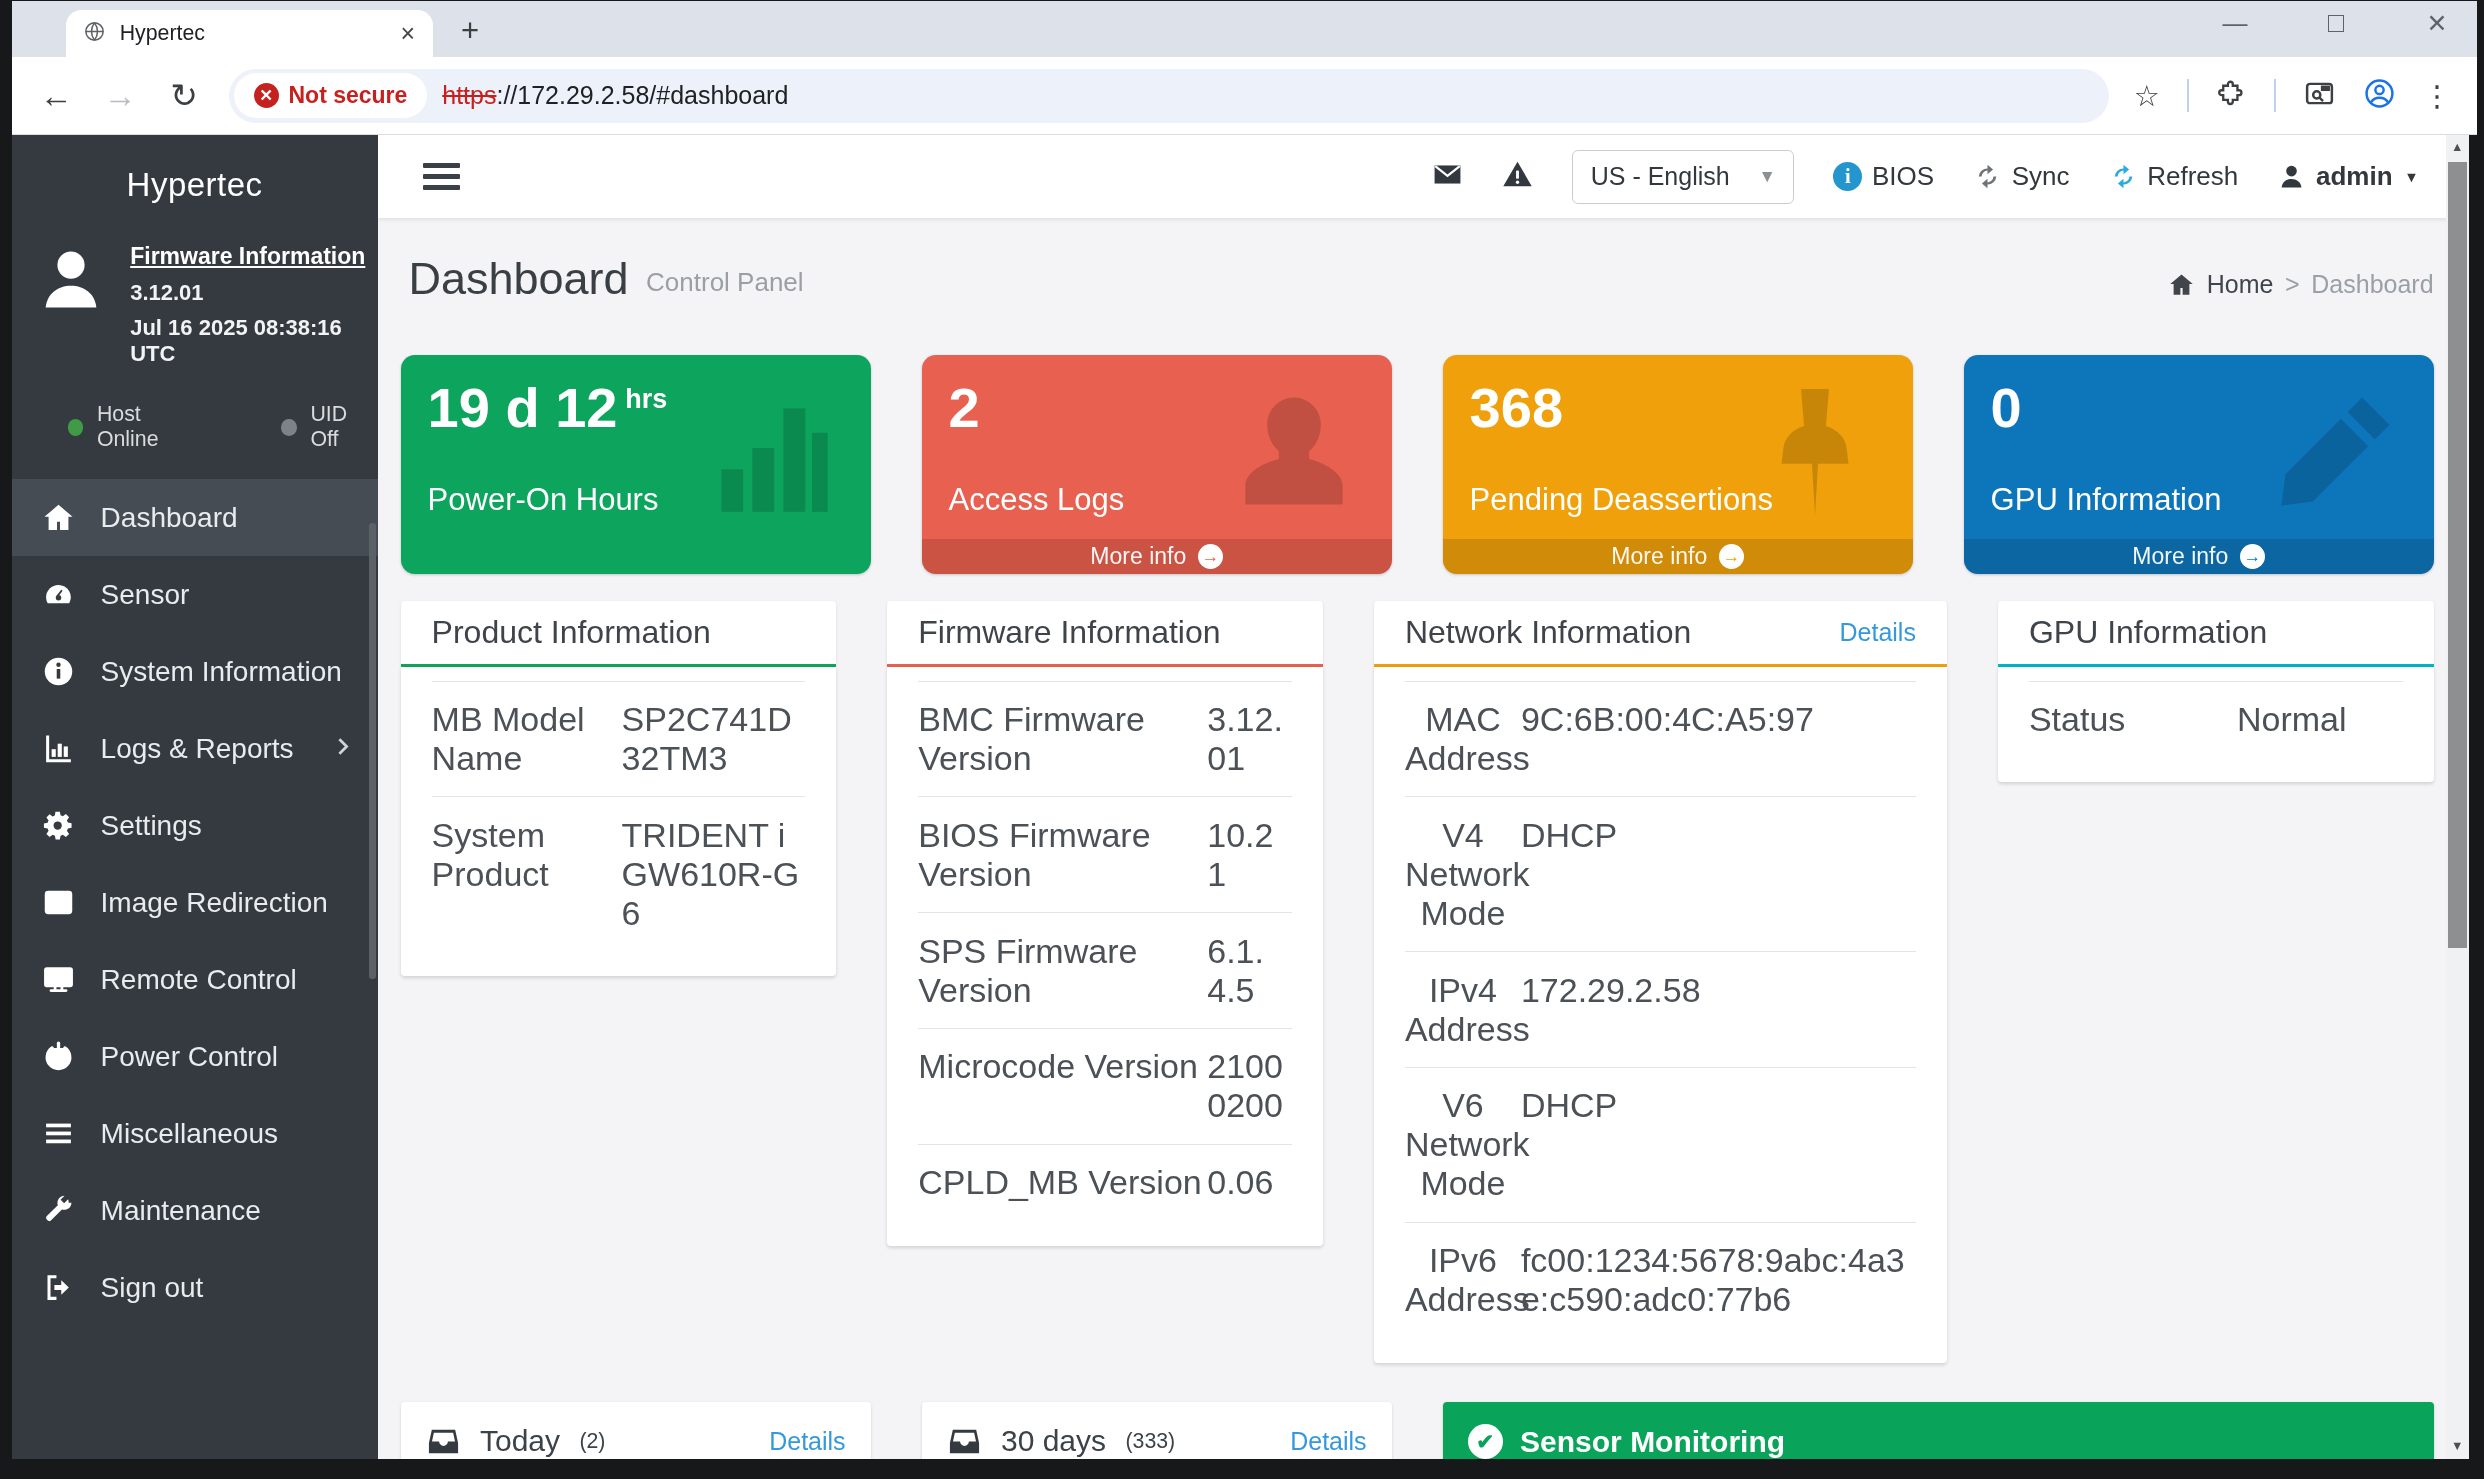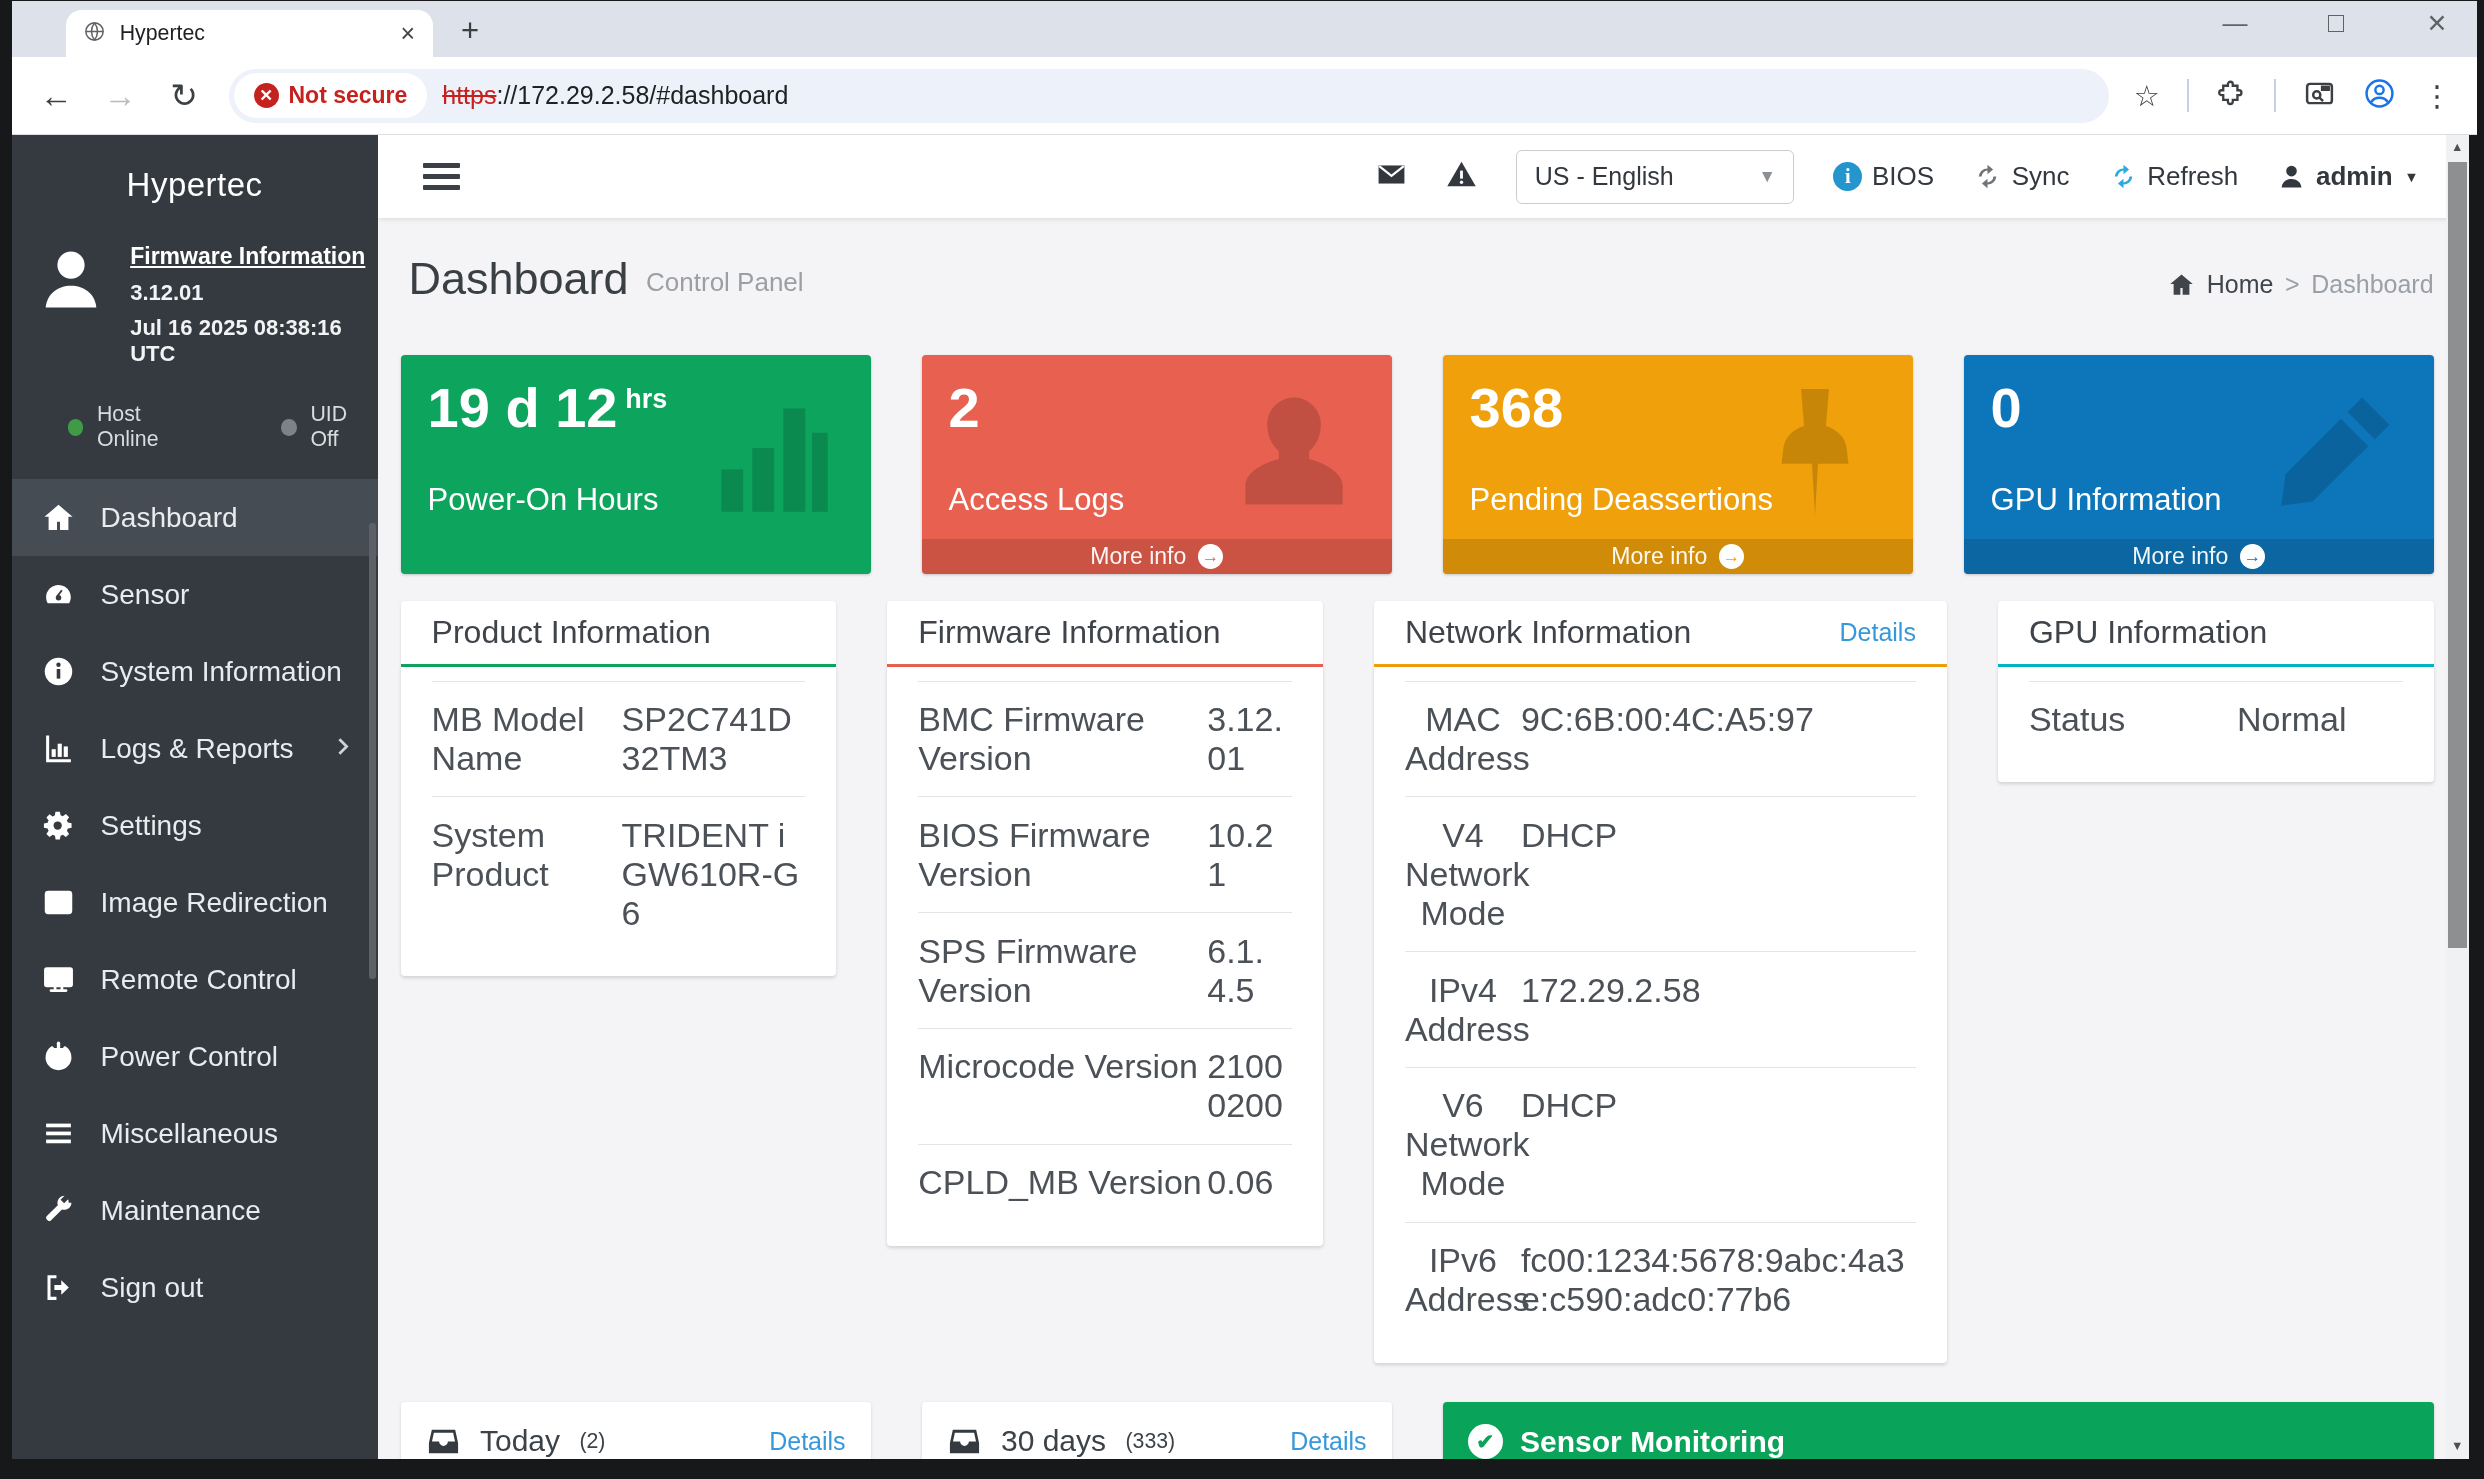--- a/index.html
+++ b/index.html
@@ -56,40 +56,40 @@
   .mi-label { font-size:28px; flex:1; white-space:nowrap; }
   .mi-chevron svg { width:25px; height:25px; }
   .side-thumb { position:absolute; right:1.9px; top:388px; width:6.8px; height:456px; background:#5b6167; border-radius:2.9px; }
 
   
   .toolbar { height:83px; background:#fff; display:flex; align-items:center; padding:0 58px 0 45px; box-shadow:0 1.9px 4.9px rgba(0,0,0,0.10); position:relative; z-index:5; flex:0 0 auto; }
   .hamburger { display:flex; flex-direction:column; gap:6.8px; width:37px; cursor:pointer; }
   .hamburger span { height:4.4px; background:#3b4046; border-radius:1px; }
   .tb-right { margin-left:auto; display:flex; align-items:center; gap:39px; }
   .tb-ic svg { width:31px; height:31px; }
-  .lang-select { width:278px; height:54px; border:1px solid #c9cdd2; border-radius:5.8px; background:#fff; display:flex; align-items:center; padding:0 17.5px; font-size:25px; color:#32383e; }
+  .lang-select { width:222px; height:54px; border:1px solid #c9cdd2; border-radius:5.8px; background:#fff; display:flex; align-items:center; padding:0 17.5px; font-size:25px; color:#32383e; }
   .lang-caret { margin-left:auto; color:#8a9095; font-size:17.5px; }
   .tb-item { display:flex; align-items:center; gap:9.7px; font-size:26px; color:#32383e; cursor:pointer; }
   .info-badge { width:29px; height:29px; border-radius:50%; background:#2496cd; color:#fff; font-size:20.4px; font-weight:700; font-family:"Liberation Serif", serif; display:flex; align-items:center; justify-content:center; }
   .tb-item svg { width:29px; height:29px; }
   .user-caret { font-size:14.6px; color:#32383e; margin-left:1.9px; }
   .user-name { font-weight:700; }
 
   
   .content { flex:1; padding:0 43px 0 23px; min-height:0; }
   .titlerow { display:flex; align-items:flex-end; padding:35px 0 0 7.8px; }
   .page-title { font-size:45px; color:#3a3f44; font-weight:500; }
   .page-sub { font-size:26px; color:#9b9fa3; margin-left:17.5px; padding-bottom:6.8px;text-align:center; }
   .breadcrumb { margin-left:auto; display:flex; align-items:center; gap:11.6px; font-size:25px; color:#3f454b; padding-bottom:5.8px; }
   .breadcrumb svg { width:27px; height:27px; fill:#3f454b; }
   .bc-sep, .bc-cur { color:#9aa0a6; }
 
   .grid4 { display:grid; grid-template-columns:repeat(4,1fr); column-gap:51px; }
   .cards { margin-top:50px; }
-  .card { height:219px; border-radius:4px; background:var(--card-color); color:#fff; display:flex; flex-direction:column; position:relative; overflow:hidden; box-shadow:0 1px 2.9px rgba(0,0,0,0.2); }
+  .card { height:219px; border-radius:14px; background:var(--card-color); color:#fff; display:flex; flex-direction:column; position:relative; overflow:hidden; box-shadow:0 1px 2.9px rgba(0,0,0,0.2); }
   .card-body { flex:1; padding:21.3px 27px; position:relative; z-index:1; }
   .card-value { font-size:56px; font-weight:700; line-height:1.15; }
   .card-suffix { font-size:27px; font-weight:700; vertical-align:super; margin-left:7.8px; }
   .card-label { font-size:31px; margin-top:41px; }
   .card-watermark { position:absolute; right:25px; top:23px; width:146px; height:146px; color:rgba(0,0,0,0.16); z-index:0; }
   .card-watermark svg { width:146px; height:146px; fill:currentColor; }
   .card-footer { height:41px; background:rgba(0,0,0,0.13); display:flex; align-items:center; justify-content:center; gap:11.6px; font-size:23px; color:rgba(255,255,255,0.95); cursor:pointer; position:relative; z-index:1; }
   .mi-arrow { width:25px; height:25px; border-radius:50%; background:#fff; color:var(--card-color); font-size:17.5px; font-weight:700; display:flex; align-items:center; justify-content:center; }
 
   .panels { margin-top:27px; align-items:start; }

